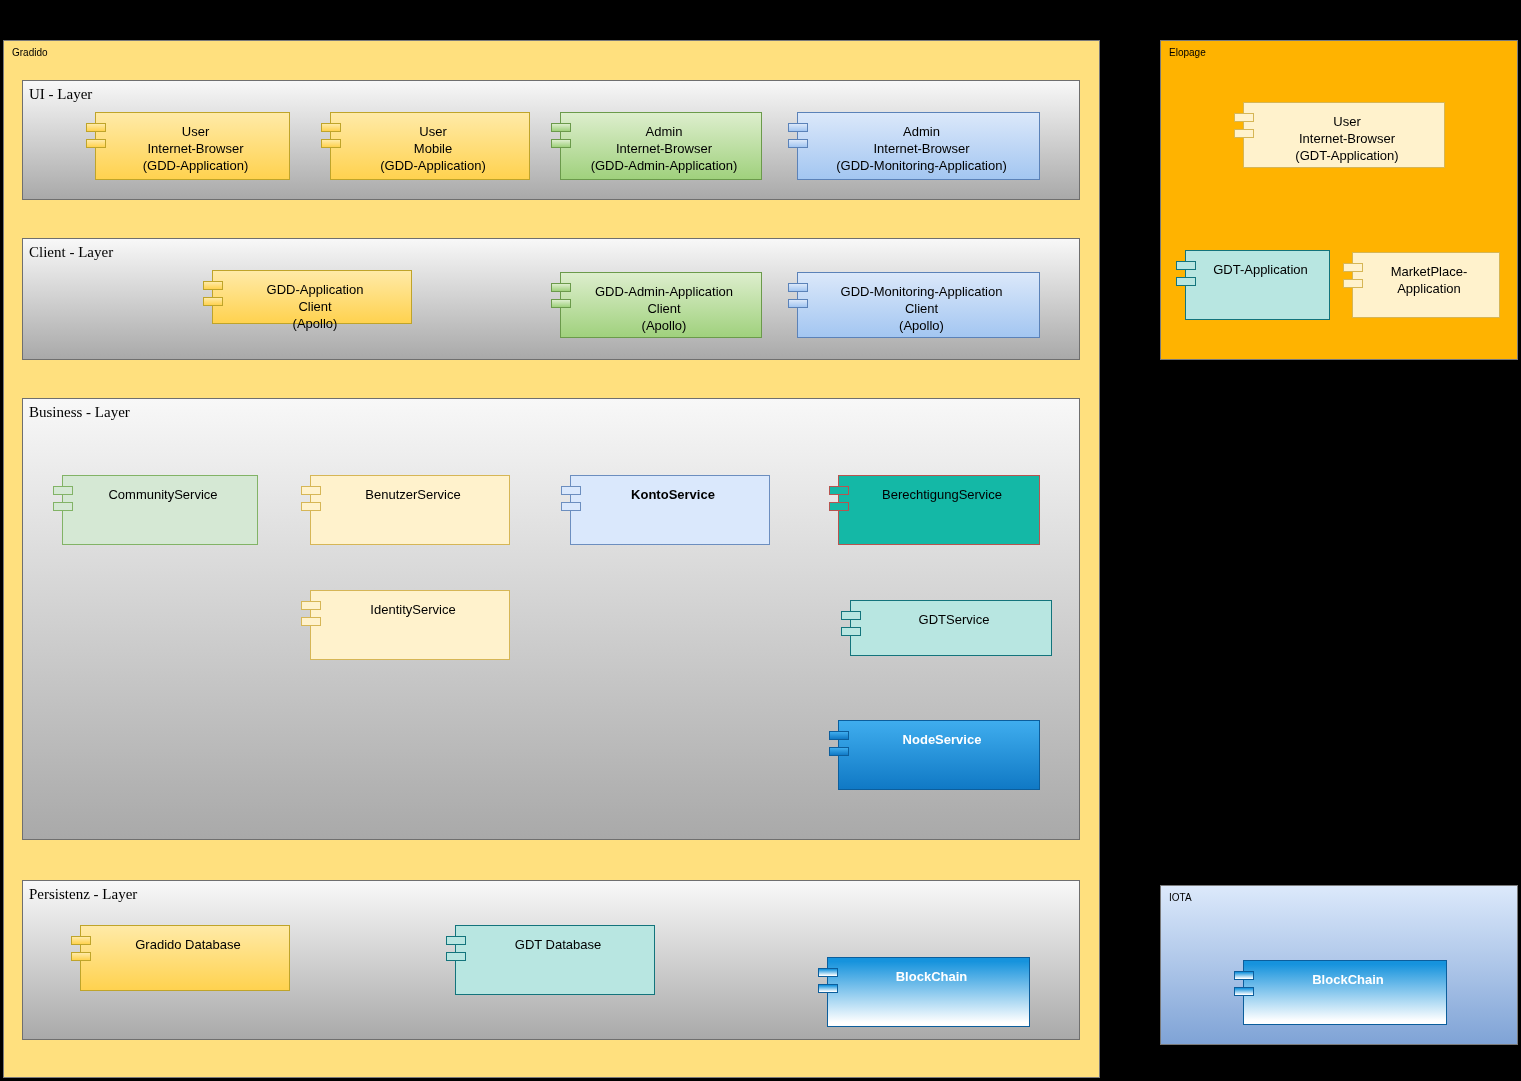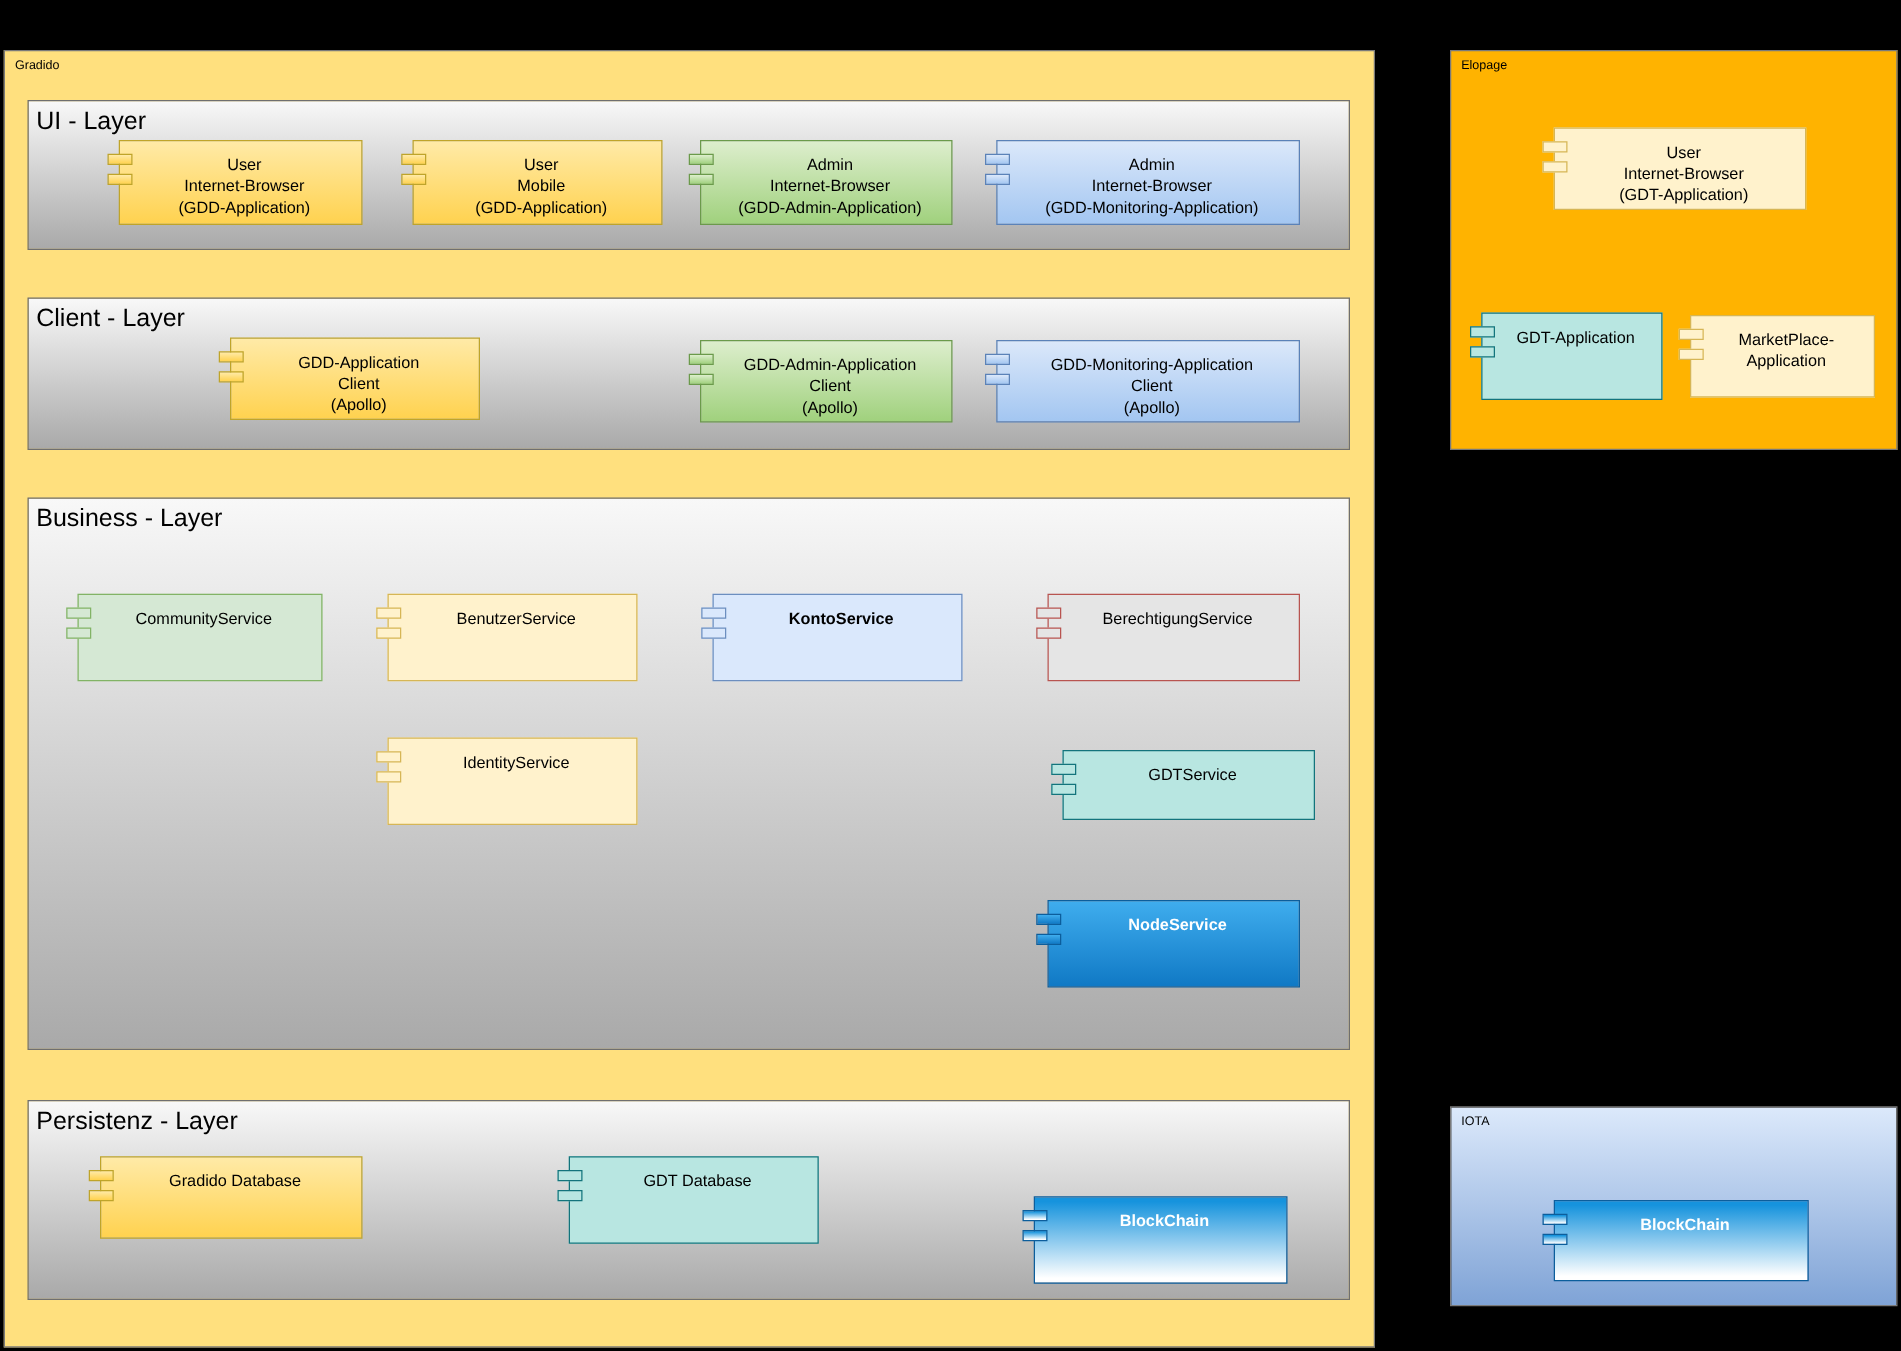--- a/index.html
+++ b/index.html
@@ -7,40 +7,40 @@
     position:relative;
     width:1521px;height:1081px;
     background:#000;
     font-family:"Liberation Sans", sans-serif;
     color:#000;
     overflow:hidden;
   }
   .container{position:absolute;border:1px solid #7a7a7a;box-sizing:border-box;}
   .container-label{position:absolute;top:6px;left:8px;font-size:10px;color:#000;}
   .layer{position:absolute;background:linear-gradient(180deg,#f8f8f8 0%,#a9a9a9 100%);border:1px solid #6f6f6f;box-sizing:border-box;}
-  .layer-label{position:absolute;top:5px;left:6px;font-size:20px;color:#000;}
+  .layer-label{position:absolute;top:5px;left:6px;font-size:15px;color:#000;font-family:Liberation Serif, serif;}
   .component{
     position:absolute;border:1px solid;box-sizing:border-box;
     text-align:center;font-size:13px;line-height:17px;
   }
   .component .label{display:block;padding:10px 4px 0 10px;white-space:pre-line;}
   .tab{
     position:absolute;left:-10px;width:20px;height:9px;
     background:inherit;border:1px solid;border-color:inherit;box-sizing:border-box;
   }
   .tab.t1{top:10px}
   .tab.t2{top:26px}
 
   .c-yellow{background:linear-gradient(180deg,#ffeaa7 0%,#ffd24f 100%);border-color:#bfa42a;}
   .c-paleyellow{background:#fff2cc;border-color:#d6b656;}
   .c-green{background:linear-gradient(180deg,#ddeecd 0%,#a0d17d 100%);border-color:#6b9a4b;}
   .c-blue{background:linear-gradient(180deg,#dbe8fa 0%,#a3c6f1 100%);border-color:#5b82b8;}
   .c-palegreen{background:#d5e8d4;border-color:#82b366;}
   .c-paleblue{background:#dae8fc;border-color:#6c8ebf;font-weight:bold;}
-  .c-palered{background:#e5e5e5;border-color:#b85450;}
+  .c-palered{background:#14b8a6;border-color:#b85450;}
   .c-teal{background:#b8e6e1;border-color:#13747c;}
   .c-nodeblue{background:linear-gradient(180deg,#3fadee 0%,#1079c5 100%);border-color:#0c5e9c;color:#fff;font-weight:bold;}
   .c-blockchain{background:linear-gradient(180deg,#1693dd 5%,#ffffff 95%);border-color:#0c5e9c;color:#fff;font-weight:bold;margin-top:32px;}
 
   .gradido-box{left:3px;top:40px;width:1097px;height:1038px;background:#ffe07e;}
   .elopage-box{left:1160px;top:40px;width:358px;height:320px;background:#ffb300;}
   .iota-box{left:1160px;top:885px;width:358px;height:160px;background:linear-gradient(180deg,#dce9fb 0%,#7fa3d6 100%);padding-left:24px;}
 </style>
 </head>
 <body>
@@ -84,21 +84,21 @@
 (GDD-Admin-Application)</span>
 </div>
 <div class="component c-blue" style="left:797px;top:112px;width:243px;height:68px">
   <span class="tab t1"></span>
   <span class="tab t2"></span>
   <span class="label">Admin
 Internet-Browser
 (GDD-Monitoring-Application)</span>
 </div>
 
-<div class="component c-yellow" style="left:184px;top:270px;width:200px;height:66px">
+<div class="component c-yellow" style="left:212px;top:270px;width:200px;height:54px">
   <span class="tab t1"></span>
   <span class="tab t2"></span>
   <span class="label">GDD-Application
 Client
 (Apollo)</span>
 </div>
 <div class="component c-green" style="left:560px;top:272px;width:202px;height:66px">
   <span class="tab t1"></span>
   <span class="tab t2"></span>
   <span class="label">GDD-Admin-Application

